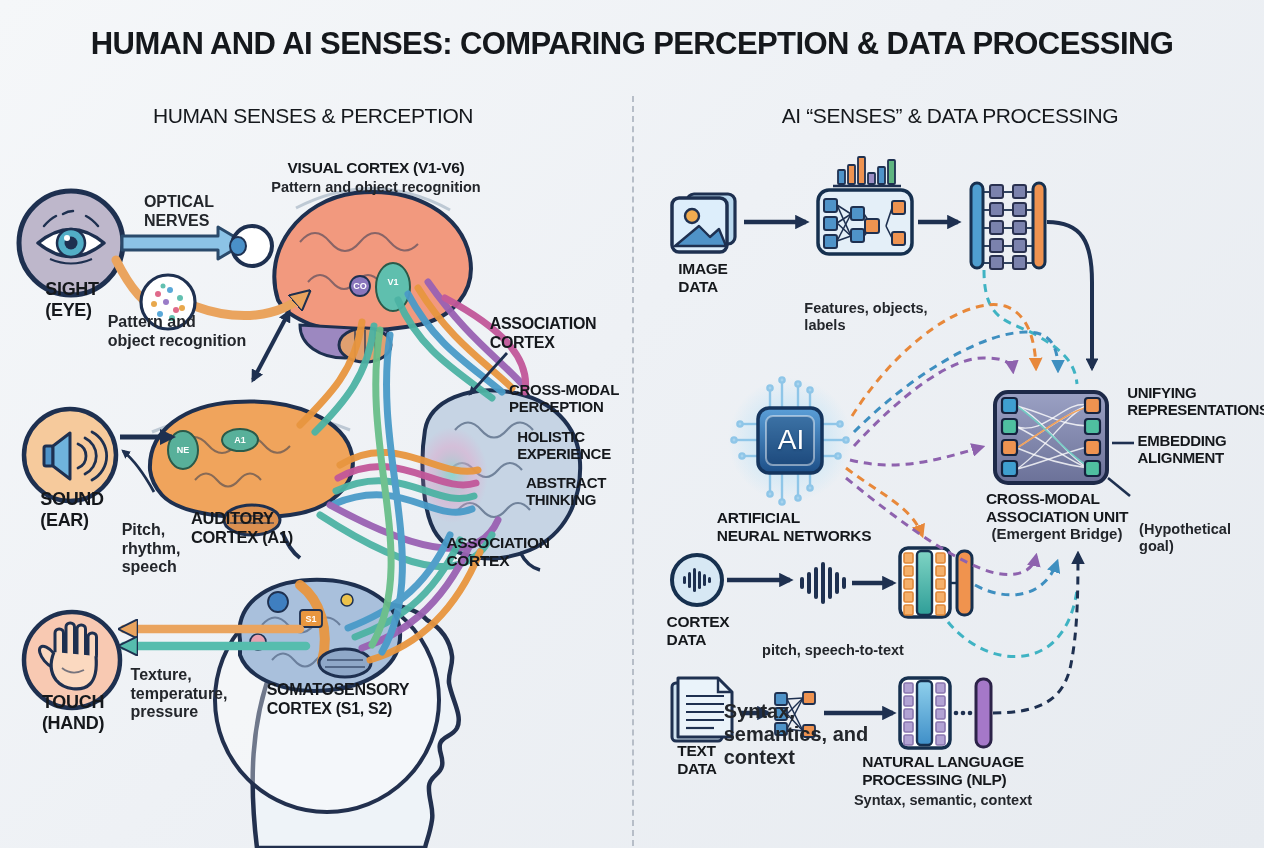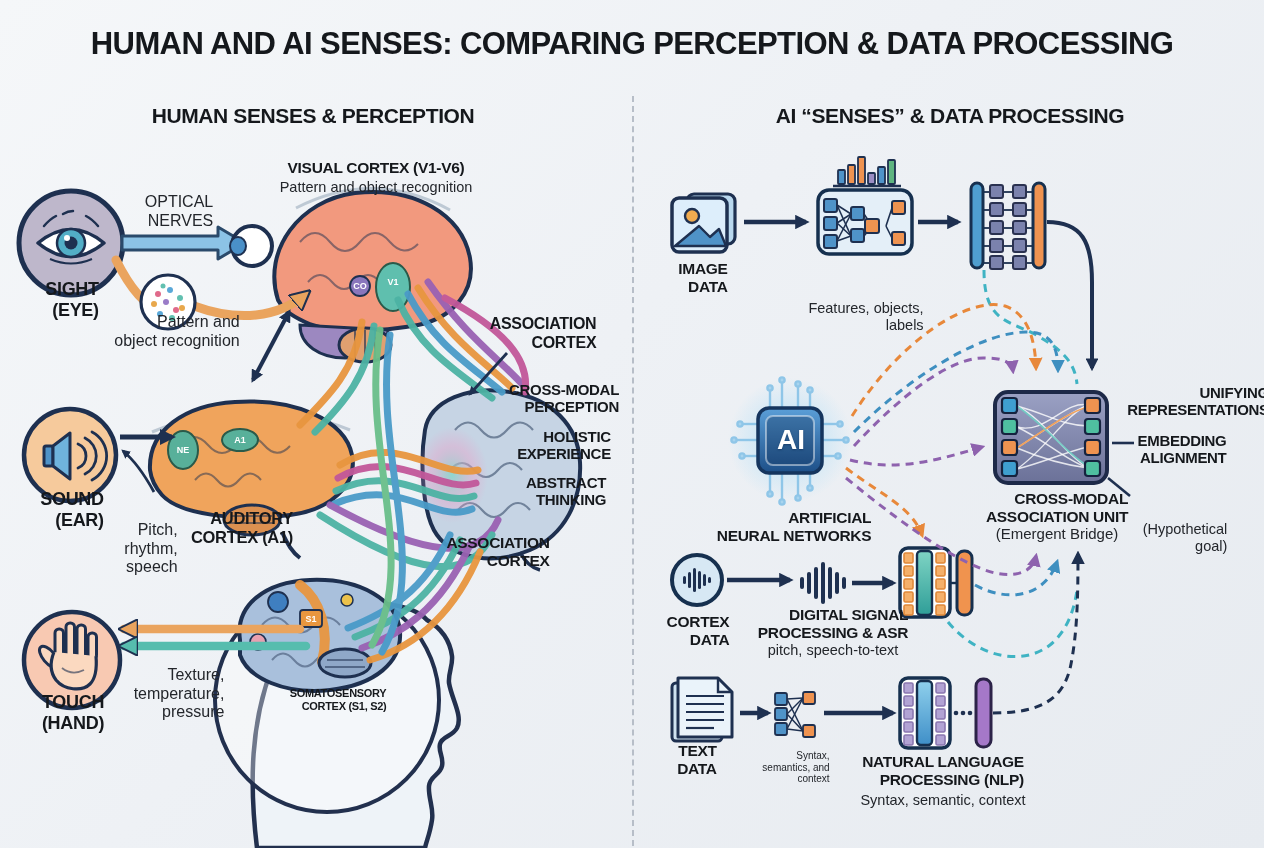--- a/index.html
+++ b/index.html
@@ -4,28 +4,28 @@
 <style>
   html,body{margin:0;padding:0;}
   #stage{
     position:relative;width:1264px;height:848px;overflow:hidden;
     background:linear-gradient(135deg,#f5f7f9 0%,#eef1f5 45%,#e7ebf0 100%);
     font-family:"Liberation Sans",sans-serif;
   }
   svg{position:absolute;left:0;top:0;}
   .lbl{
     position:absolute;transform:translate(-50%,-50%);
-    text-align:right;white-space:pre-line;line-height:1.16;
+    text-align:left;white-space:pre-line;line-height:1.16;
     color:#15181c;
   }
   .t{font-weight:700;letter-spacing:-0.6px;white-space:nowrap;}
-  .h{font-weight:700;font-size:21px;letter-spacing:-0.4px;white-space:nowrap;}
+  .h{font-weight:400;font-size:21px;letter-spacing:-0.4px;white-space:nowrap;}
   .b{font-weight:700;letter-spacing:-0.3px;}
-  .r{font-weight:400;color:#23262b;}
-  .chip-txt{color:#ffffff;font-weight:700;text-shadow:0 1px 2px rgba(10,40,80,.55);}
+  .r{font-weight:700;color:#23262b;}
+  .chip-txt{color:#ffffff;font-weight:400;text-shadow:0 1px 2px rgba(10,40,80,.55);}
   #divider{
     position:absolute;left:632px;top:96px;height:750px;width:0;
     border-left:2px dashed #b7bec8;
   }
 </style>
 </head>
 <body>
 
 <div id="stage">
 
@@ -511,38 +511,36 @@
 <div class="lbl r" style="left:151px;top:549px;font-size:16px">Pitch,
 rhythm,
 speech</div>
 <div class="lbl b" style="left:242px;top:528px;font-size:16.5px">AUDITORY
 CORTEX (A1)</div>
 <div class="lbl b" style="left:73px;top:713px;font-size:18px">TOUCH
 (HAND)</div>
 <div class="lbl r" style="left:179px;top:694px;font-size:16px">Texture,
 temperature,
 pressure</div>
-<div class="lbl b" style="left:338px;top:700px;font-size:11px">SOMATOSENSORY
+<div class="lbl b" style="left:338px;top:700px;font-size:16px">SOMATOSENSORY
 CORTEX (S1, S2)</div>
 
 <div class="lbl b" style="left:703px;top:278px;font-size:15.5px">IMAGE
 DATA</div>
 <div class="lbl r" style="left:866px;top:317px;font-size:14.5px">Features, objects,
 labels</div>
 <div class="lbl chip-txt" style="left:791px;top:440px;font-size:28px">AI</div>
 <div class="lbl b" style="left:794px;top:527px;font-size:15.5px">ARTIFICIAL
 NEURAL NETWORKS</div>
 <div class="lbl b" style="left:698px;top:631px;font-size:15.5px">CORTEX
 DATA</div>
-<div class="lbl b" style="left:833px;top:624px;font-size:15.5px">DIGITAL SIGNAL
-PROCESSING &amp; ASR</div>
 <div class="lbl r" style="left:833px;top:650px;font-size:14.5px">pitch, speech-to-text</div>
 <div class="lbl b" style="left:697px;top:760px;font-size:15.5px">TEXT
 DATA</div>
-<div class="lbl r" style="left:796px;top:767px;font-size:10px">Syntax,
+<div class="lbl r" style="left:796px;top:735px;font-size:20px">Syntax,
 semantics, and
 context</div>
 <div class="lbl b" style="left:943px;top:771px;font-size:15.5px">NATURAL LANGUAGE
 PROCESSING (NLP)</div>
 <div class="lbl r" style="left:943px;top:800px;font-size:14.5px">Syntax, semantic, context</div>
 <div class="lbl b" style="left:1057px;top:508px;font-size:15.5px">CROSS-MODAL
 ASSOCIATION UNIT</div>
 <div class="lbl r" style="left:1057px;top:534px;font-size:15px">(Emergent Bridge)</div>
 <div class="lbl b" style="left:1198px;top:401px;font-size:15px">UNIFYING
 REPRESENTATIONS</div>

